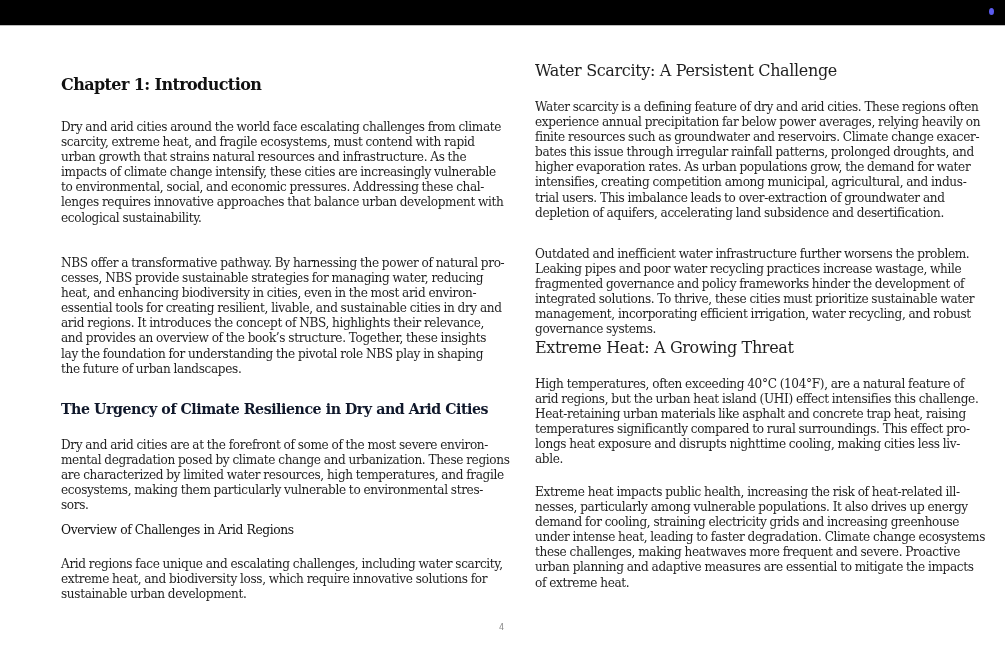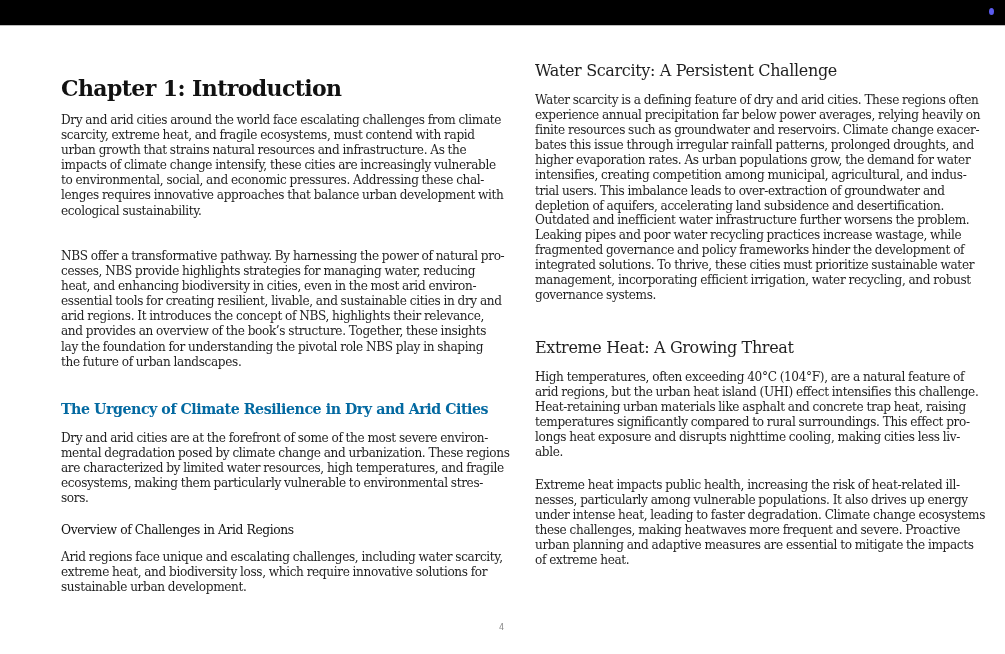--- a/index.html
+++ b/index.html
@@ -30,38 +30,38 @@
   .col-left { left: 61px; top: 0; width: 420px; }
   .col-right { left: 535px; top: 0; width: 420px; }
   .line {
     display: block; white-space: nowrap;
     font-size: 12.1px; line-height: 15.1px;
     letter-spacing: -0.35px;
     word-spacing: -0.4px;
   }
   .h1 {
     position: absolute; left: 0; top: 49px;
-    font-size: 22px; font-weight: bold; letter-spacing: -0.6px;
+    font-size: 16px; font-weight: bold; letter-spacing: -0.6px;
     white-space: nowrap; color: #111;
   }
   .h2 {
     position: absolute; left: 0;
     font-size: 14.2px; font-weight: bold; letter-spacing: -0.45px;
-    white-space: nowrap; color: #0369a1;
+    white-space: nowrap; color: #0f172a;
   }
   .h3 {
     position: absolute; left: 0;
     font-size: 12.3px; font-weight: normal; letter-spacing: -0.4px;
     white-space: nowrap; color: #111;
   }
   .h-plain {
     position: absolute; left: 0;
     font-size: 16px; letter-spacing: -0.35px; white-space: nowrap;
   }
-  .para { position: absolute; left: 0; }
+  .para { position: absolute; left: 0; margin-top: 7px; }
   .page-number {
     position: absolute; left: 499px; top: 597px;
     font-family: "DejaVu Sans", "Liberation Sans", sans-serif;
     font-size: 8px; color: #8a8a8a;
   }
 </style>
 </head>
 <body>
 
 <div class="topbar">
@@ -78,21 +78,21 @@
       <span class="line">scarcity, extreme heat, and fragile ecosystems, must contend with rapid</span>
       <span class="line">urban growth that strains natural resources and infrastructure. As the</span>
       <span class="line">impacts of climate change intensify, these cities are increasingly vulnerable</span>
       <span class="line">to environmental, social, and economic pressures. Addressing these chal-</span>
       <span class="line">lenges requires innovative approaches that balance urban development with</span>
       <span class="line">ecological sustainability.</span>
     </div>
 
     <div class="para" style="top:223px">
       <span class="line">NBS offer a transformative pathway. By harnessing the power of natural pro-</span>
-      <span class="line">cesses, NBS provide highlights strategies for managing water, reducing</span>
+      <span class="line">cesses, NBS provide sustainable strategies for managing water, reducing</span>
       <span class="line">heat, and enhancing biodiversity in cities, even in the most arid environ-</span>
       <span class="line">essential tools for creating resilient, livable, and sustainable cities in dry and</span>
       <span class="line">arid regions. It introduces the concept of NBS, highlights their relevance,</span>
       <span class="line">and provides an overview of the book’s structure. Together, these insights</span>
       <span class="line">lay the foundation for understanding the pivotal role NBS play in shaping</span>
       <span class="line">the future of urban landscapes.</span>
     </div>
 
     <div class="h2" style="top:375px">The Urgency of Climate Resilience in Dry and Arid Cities</div>
 
@@ -120,21 +120,21 @@
       <span class="line">Water scarcity is a defining feature of dry and arid cities. These regions often</span>
       <span class="line">experience annual precipitation far below power averages, relying heavily on</span>
       <span class="line">finite resources such as groundwater and reservoirs. Climate change exacer-</span>
       <span class="line">bates this issue through irregular rainfall patterns, prolonged droughts, and</span>
       <span class="line">higher evaporation rates. As urban populations grow, the demand for water</span>
       <span class="line">intensifies, creating competition among municipal, agricultural, and indus-</span>
       <span class="line">trial users. This imbalance leads to over-extraction of groundwater and</span>
       <span class="line">depletion of aquifers, accelerating land subsidence and desertification.</span>
     </div>
 
-    <div class="para" style="top:187px">
+    <div class="para" style="top:214px">
       <span class="line">Outdated and inefficient water infrastructure further worsens the problem.</span>
       <span class="line">Leaking pipes and poor water recycling practices increase wastage, while</span>
       <span class="line">fragmented governance and policy frameworks hinder the development of</span>
       <span class="line">integrated solutions. To thrive, these cities must prioritize sustainable water</span>
       <span class="line">management, incorporating efficient irrigation, water recycling, and robust</span>
       <span class="line">governance systems.</span>
     </div>
 
     <div class="h-plain" style="top:312px">Extreme Heat: A Growing Threat</div>
 
@@ -143,20 +143,21 @@
       <span class="line">arid regions, but the urban heat island (UHI) effect intensifies this challenge.</span>
       <span class="line">Heat-retaining urban materials like asphalt and concrete trap heat, raising</span>
       <span class="line">temperatures significantly compared to rural surroundings. This effect pro-</span>
       <span class="line">longs heat exposure and disrupts nighttime cooling, making cities less liv-</span>
       <span class="line">able.</span>
     </div>
 
     <div class="para" style="top:452px">
       <span class="line">Extreme heat impacts public health, increasing the risk of heat-related ill-</span>
       <span class="line">nesses, particularly among vulnerable populations. It also drives up energy</span>
+      <span class="line">demand for cooling, straining electricity grids and increasing greenhouse</span>
       <span class="line">under intense heat, leading to faster degradation. Climate change ecosystems</span>
       <span class="line">these challenges, making heatwaves more frequent and severe. Proactive</span>
       <span class="line">urban planning and adaptive measures are essential to mitigate the impacts</span>
       <span class="line">of extreme heat.</span>
     </div>
   </div>
 
   <div class="page-number">4</div>
 </div>
 

